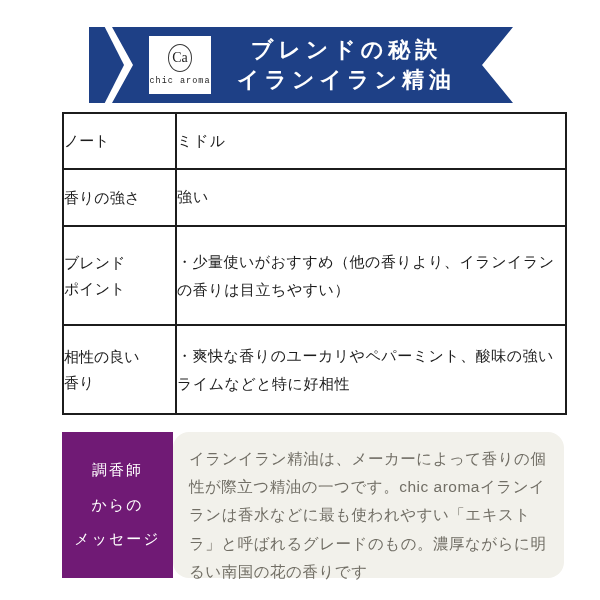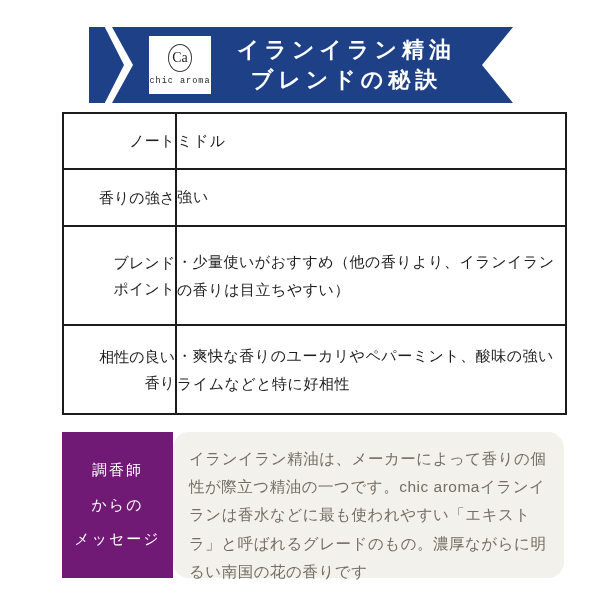--- a/index.html
+++ b/index.html
@@ -24,21 +24,21 @@
     margin-bottom:4px; }
   .logo-name { font-family:"Liberation Mono","DejaVu Sans Mono",monospace;
     font-size:8.5px; letter-spacing:1px; color:#222; white-space:nowrap; }
   .title { flex:1; margin-right:31px; text-align:center; color:#ffffff;
     font-size:22px; font-weight:600; letter-spacing:5px; line-height:1.38; }
 
   
   .spec-table { position:absolute; top:112px; left:62px; width:505px;
     border-collapse:collapse; table-layout:fixed; color:#1c1c1c; }
   .spec-table td { border:2px solid #1c1c1c; font-size:15px; vertical-align:middle; }
-  .spec-table td.lbl { width:113px; text-align:right; white-space:pre-line; line-height:1.7; }
+  .spec-table td.lbl { width:113px; text-align:left; white-space:pre-line; line-height:1.7; }
   .spec-table td.val { text-align:left; letter-spacing:1px; }
   .spec-table td.val.left { text-align:left; padding:12px 0; line-height:1.85;
     letter-spacing:0.5px; }
   tr.r1 { height:56px; } tr.r2 { height:57px; } tr.r3 { height:99px;margin-top:8px; } tr.r4 { height:89px; }
 
   
   .message { position:absolute; top:432px; left:62px; width:502px; height:146px;
     display:flex; }
   .msg-label { width:111px; background:#701a75; color:#ffffff; flex-shrink:0;
     display:flex; flex-direction:column; align-items:center; justify-content:center;
@@ -54,22 +54,22 @@
   <div class="banner-wrap">
     <div class="banner-tail"></div>
     <div class="banner-body">
       <div class="logo">
         <div class="monogram">
           <span>Ca</span>
         </div>
         <div class="logo-name">chic aroma</div>
       </div>
       <div class="title">
+        <div>ブレンドの秘訣</div>
         <div>イランイラン精油</div>
-        <div>ブレンドの秘訣</div>
       </div>
     </div>
   </div>
 
   <table class="spec-table">
     <tbody>
       <tr class="r1">
         <td class="lbl">ノート</td>
         <td class="val">ミドル</td>
       </tr>

